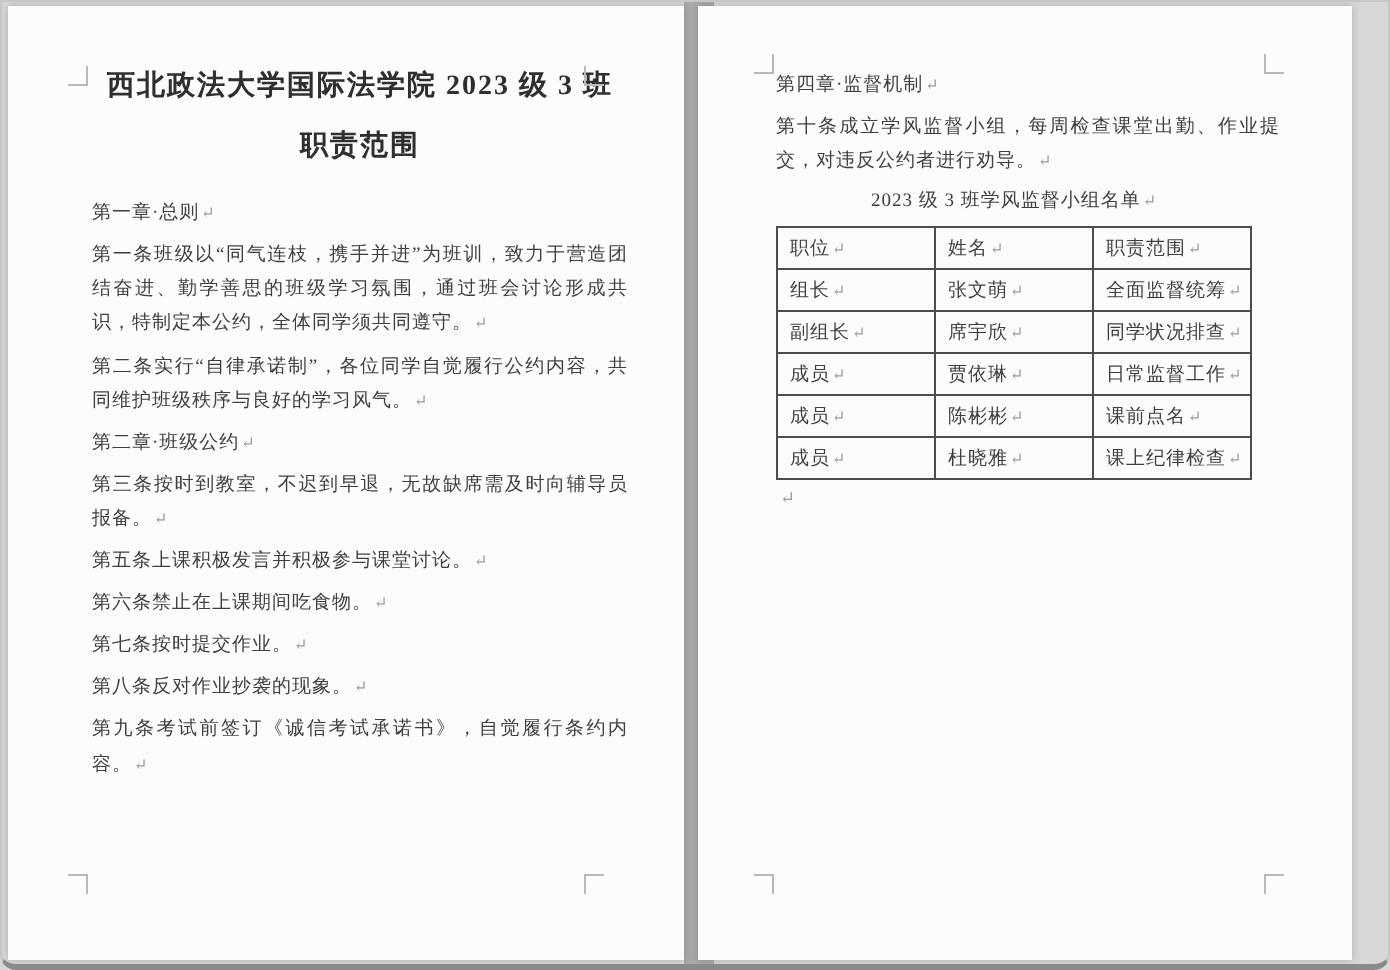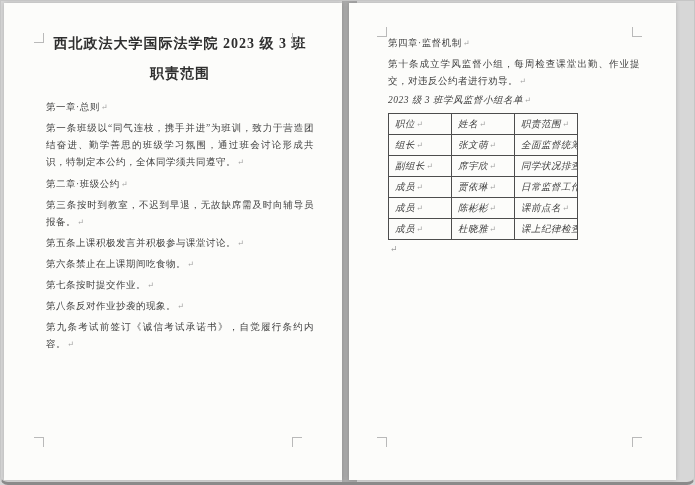--- a/index.html
+++ b/index.html
@@ -71,28 +71,27 @@
   .pmark {
     color: #9c9c9c;
     font-size: 8px;
     margin-left: 1px;
   }
 
   .table-caption {
     margin: 2px 0 6px 0;
     width: 238px;
     font-size: 9.5px;
+    text-align: center;
     letter-spacing: 0.5px;
-    font-style: italic;
   }
   table.doc-table {
     border-collapse: collapse;
-    width: 190px;
+    width: 238px;
     table-layout: fixed;
-    font-style: italic;
   }
   table.doc-table th, table.doc-table td {
     border: 1px solid #4d4d4d;
     font-size: 9.5px;
     font-weight: normal;
     text-align: left;
     padding: 4px 6px 3px 6px;
     height: 12px;
     letter-spacing: 0.5px;
     white-space: nowrap;
@@ -117,20 +116,21 @@
     <span class="mark br"></span>
 
     <h1 class="doc-title">
       <span>西北政法大学国际法学院 2023 级 3 班</span>
       <span>职责范围</span>
     </h1>
 
     <div id="left-paras">
         <p class="para"><span>第一章·总则</span><span class="pmark">↵</span></p>
         <p class="para"><span>第一条班级以“同气连枝，携手并进”为班训，致力于营造团结奋进、勤学善思的班级学习氛围，通过班会讨论形成共识，特制定本公约，全体同学须共同遵守。</span><span class="pmark">↵</span></p>
+        <p class="para"><span>第二条实行“自律承诺制”，各位同学自觉履行公约内容，共同维护班级秩序与良好的学习风气。</span><span class="pmark">↵</span></p>
         <p class="para"><span>第二章·班级公约</span><span class="pmark">↵</span></p>
         <p class="para"><span>第三条按时到教室，不迟到早退，无故缺席需及时向辅导员报备。</span><span class="pmark">↵</span></p>
         <p class="para"><span>第五条上课积极发言并积极参与课堂讨论。</span><span class="pmark">↵</span></p>
         <p class="para"><span>第六条禁止在上课期间吃食物。</span><span class="pmark">↵</span></p>
         <p class="para"><span>第七条按时提交作业。</span><span class="pmark">↵</span></p>
         <p class="para"><span>第八条反对作业抄袭的现象。</span><span class="pmark">↵</span></p>
         <p class="para"><span>第九条考试前签订《诚信考试承诺书》，自觉履行条约内容。</span><span class="pmark">↵</span></p>
       </div>
   </div>
 

